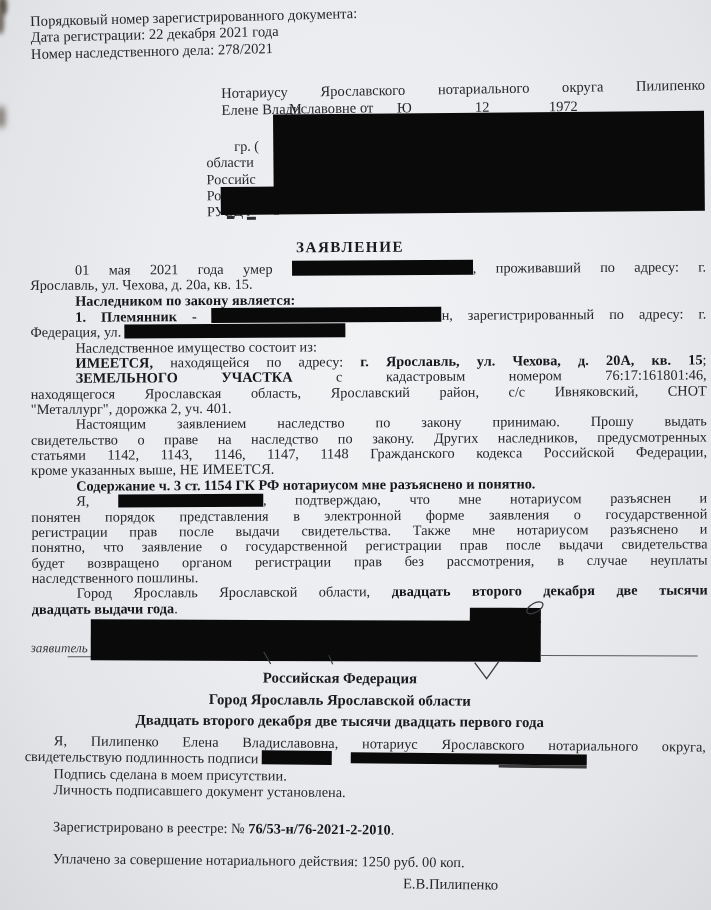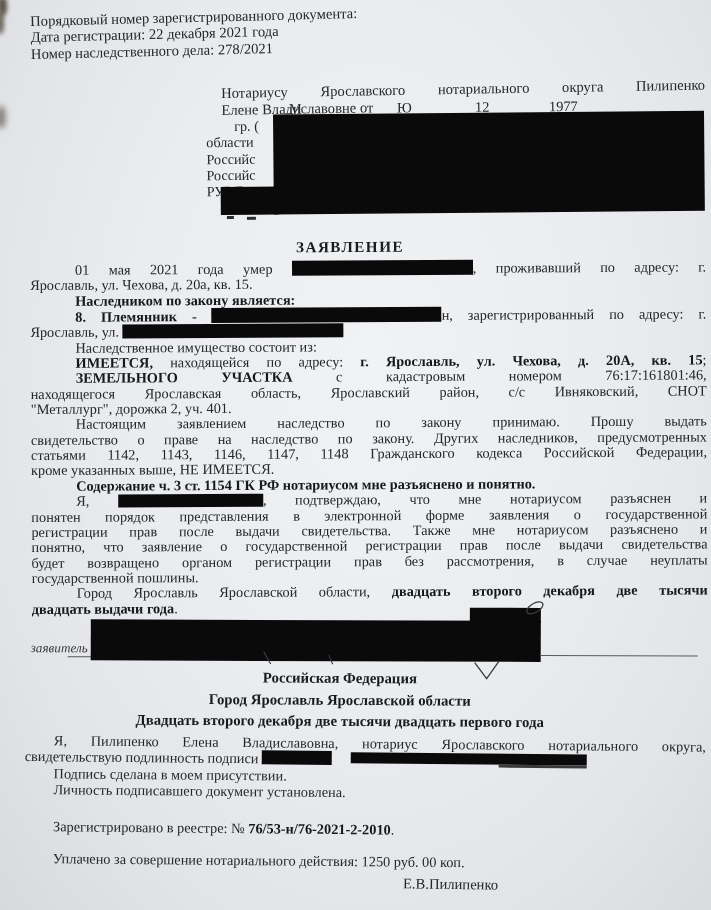--- a/index.html
+++ b/index.html
@@ -13,21 +13,21 @@
   
   .smudge{position:absolute;background:#6e665c;filter:blur(2px);border-radius:40%;}
   .sm1{left:-2px;top:-3px;width:9px;height:18px;background:#5a5248;}
   .sm2{left:-3px;top:8px;width:7px;height:26px;}
   .sm3{left:-3px;top:106px;width:8px;height:22px;background:#7a7268;filter:blur(3px);}
   
   .reg{left:30px;top:13px;width:420px;font-size:14.6px;line-height:16.4px;transform:rotate(-1.4deg);transform-origin:0 0;}
   .addr{left:221px;top:85px;width:484px;font-size:14.6px;line-height:16.6px;transform:rotate(-1deg);transform-origin:0 0;}
   .idwrap{left:0;top:0;width:711px;height:240px;transform:rotate(-0.5deg);transform-origin:0 0;}
   .frags{position:absolute;left:205px;top:120px;width:70px;font-size:14.2px;line-height:16.3px;z-index:1;}
-  .frags .f0{padding-left:28px;}
+  .frags .f0{padding-left:28px;margin-top:20px;}
   .peek{position:absolute;left:0;top:103px;height:20px;width:711px;font-size:14.4px;z-index:2;}
   .peek span{position:absolute;top:0;}
   .pk0{left:288px;}.pk1{left:396px;}.pk2{left:474px;}.pk3{left:548px;}
   .idbox-a{position:absolute;left:272px;top:117px;width:431px;height:100px;background:#0a0a0b;z-index:3;}
   .idbox-b{position:absolute;left:219px;top:189px;width:58px;height:28px;background:#0a0a0b;z-index:3;}
   .rem{position:absolute;background:#2c2c2e;filter:blur(.5px);z-index:3;}
   .rem1{left:225px;top:218px;width:7px;height:3px;}
   .rem2{left:245px;top:219px;width:9px;height:3px;}
   .title{left:30px;top:238px;width:640px;text-align:center;font-weight:bold;font-size:15.2px;letter-spacing:1.5px;transform:rotate(-0.3deg);color:#1a1b1f;}
   .bodyblk{left:30px;top:262px;width:676px;font-size:14.3px;line-height:15.35px;transform:rotate(-0.3deg);transform-origin:0 0;}
@@ -75,59 +75,59 @@
   <div class="abs addr">
     <div class="just">Нотариусу Ярославского нотариального округа Пилипенко</div>
     <div>Елене Владиславовне от</div>
   </div>
 
   <div class="abs idwrap">
     <div class="peek">
       <span class="pk0">М</span>
       <span class="pk1">Ю</span>
       <span class="pk2">12</span>
-      <span class="pk3">1977</span>
+      <span class="pk3">1972</span>
     </div>
     <div class="frags">
       <div class="f0">гр. (</div>
       <div>области</div>
       <div>Российс</div>
       <div>Российс</div>
       <div>РУВД г</div>
     </div>
     <div class="idbox-a"></div>
     <div class="idbox-b"></div>
     <div class="rem rem1"></div>
     <div class="rem rem2"></div>
   </div>
 
   <div class="abs title">ЗАЯВЛЕНИЕ</div>
 
   <div class="abs bodyblk">
       <div class="line ind just"><span>01 мая 2021 года умер </span><span class="redact" style="width: 181px; height: 15px;"></span><span>, проживавший по адресу: г.</span></div>
       <div class="line "><span>Ярославль, ул. Чехова, д. 20а, кв. 15.</span></div>
       <div class="line ind"><span class="b">Наследником по закону является:</span></div>
-      <div class="line ind just"><span class="b">8. Племянник </span><span>- </span><span class="redact" style="width: 230px; height: 15px;"></span><span>н, зарегистрированный по адресу: г.</span></div>
-      <div class="line "><span>Ярославль, ул. </span><span class="redact" style="width: 221px; height: 14px;"></span></div>
+      <div class="line ind just"><span class="b">1. Племянник </span><span>- </span><span class="redact" style="width: 230px; height: 15px;"></span><span>н, зарегистрированный по адресу: г.</span></div>
+      <div class="line "><span>Федерация, ул. </span><span class="redact" style="width: 221px; height: 14px;"></span></div>
       <div class="line ind"><span>Наследственное имущество состоит из:</span></div>
       <div class="line ind just"><span class="b">ИМЕЕТСЯ,</span><span> находящейся по адресу: </span><span class="b">г. Ярославль, ул. Чехова, д. 20А, кв. 15</span><span>;</span></div>
       <div class="line ind just"><span class="b">ЗЕМЕЛЬНОГО УЧАСТКА</span><span> с кадастровым номером 76:17:161801:46,</span></div>
       <div class="line just"><span>находящегося Ярославская область, Ярославский район, с/с Ивняковский, СНОТ</span></div>
       <div class="line "><span>"Металлург", дорожка 2, уч. 401.</span></div>
       <div class="line ind just"><span>Настоящим заявлением наследство по закону принимаю. Прошу выдать</span></div>
       <div class="line just"><span>свидетельство о праве на наследство по закону. Других наследников, предусмотренных</span></div>
       <div class="line just"><span>статьями 1142, 1143, 1146, 1147, 1148 Гражданского кодекса Российской Федерации,</span></div>
       <div class="line "><span>кроме указанных выше, НЕ ИМЕЕТСЯ.</span></div>
       <div class="line ind"><span class="b">Содержание ч. 3 ст. 1154 ГК РФ нотариусом мне разъяснено и понятно.</span></div>
       <div class="line ind just"><span>Я, </span><span class="redact" style="width: 145px; height: 13px;"></span><span>, подтверждаю, что мне нотариусом разъяснен и</span></div>
       <div class="line just"><span>понятен порядок представления в электронной форме заявления о государственной</span></div>
       <div class="line just"><span>регистрации прав после выдачи свидетельства. Также мне нотариусом разъяснено и</span></div>
       <div class="line just"><span>понятно, что заявление о государственной регистрации прав после выдачи свидетельства</span></div>
       <div class="line just"><span>будет возвращено органом регистрации прав без рассмотрения, в случае неуплаты</span></div>
-      <div class="line "><span>государственной пошлины.</span></div>
+      <div class="line "><span>наследственного пошлины.</span></div>
       <div class="line ind just"><span>Город Ярославль Ярославской области, </span><span class="b">двадцать второго декабря две тысячи</span></div>
       <div class="line "><span class="b">двадцать выдачи года</span><span>.</span></div>
     </div>
 
   <div class="abs approw">
     <span class="applabel">заявитель</span>
     <span class="appline0"></span>
     <span class="sigbox-a"></span>
     <span class="sigbox-b"></span>
     <span class="sigline"></span>

